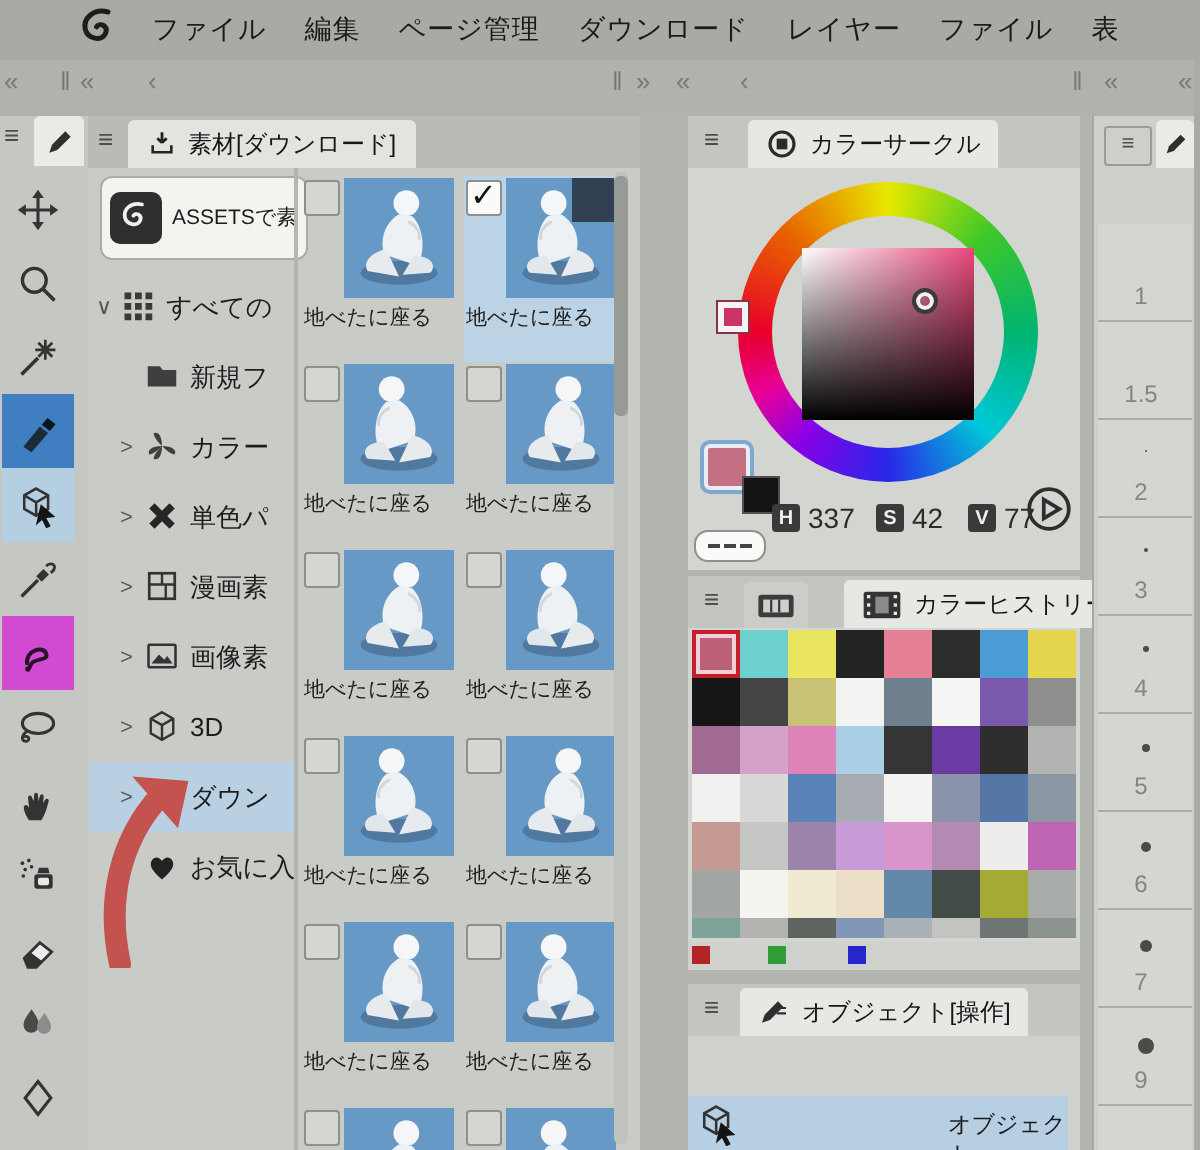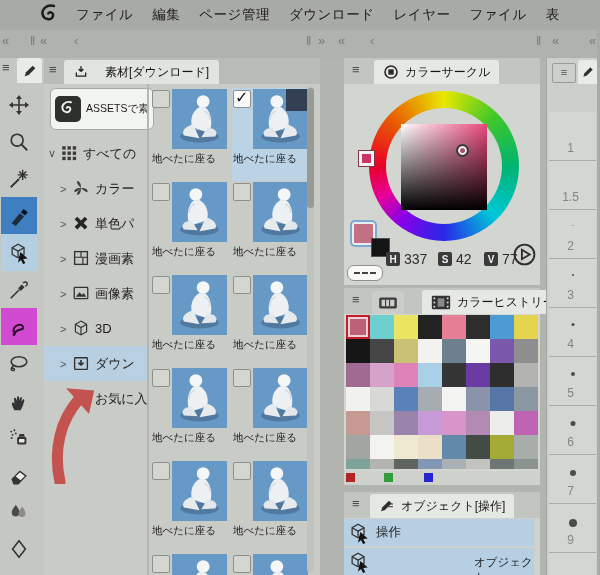--- a/index.html
+++ b/index.html
@@ -27,21 +27,21 @@
   #tools{left:0;top:28px;width:38px;}
   .tool.act-blue{background:#3f7fc1;}
   .tool.act-lite{background:#b5cfe2;}
   .tool.act-mag{background:#d24ad2;}
 
   
   #material{left:44px;top:58px;width:276px;height:517px;background:#c9cbc7;}
   #mat-tabbar{left:0;top:0;width:276px;height:26px;background:#b9bbb7;}
   #mat-menu{position:absolute;left:5px;top:4px;font-size:13px;color:#4c4e4a;}
   #mat-tab{position:absolute;left:20px;top:2px;height:24px;background:#e2e4e0;border-radius:3px 3px 0 0;
-           display:flex;align-items:center;gap:17px;padding:0 10px;}
+           display:flex;align-items:center;gap:6px;padding:0 10px;}
   #mat-tab .lbl{font-size:12px;color:#161616;}
   #assets-btn{left:6px;top:30px;width:94px;height:40px;background:#f2f4f0;border:1px solid #a9aba7;border-radius:6px;
               display:flex;align-items:center;gap:5px;padding:0 4px;overflow:hidden;}
   #assets-logo{flex:0 0 26px;width:26px;height:26px;background:#2e302e;border-radius:5px;display:flex;align-items:center;justify-content:center;}
   #assets-label{font-size:10.5px;color:#1c1c1c;white-space:nowrap;}
   #tree{left:0px;top:78px;width:103px;}
   .tree-row{display:flex;align-items:center;height:35px;padding-left:16px;overflow:hidden;white-space:nowrap;}
   .tree-row.lvl0{padding-left:4px;}
   .tree-row.selected{background:#b9d0e2;}
   .tree-row .exp{width:12px;font-size:11px;color:#555753;flex:0 0 12px;}
@@ -303,20 +303,29 @@
                 <rect x="3" y="10" width="4.5" height="4.5"></rect>
                 <rect x="10" y="10" width="4.5" height="4.5"></rect>
                 <rect x="17" y="10" width="4.5" height="4.5"></rect>
                 <rect x="3" y="17" width="4.5" height="4.5"></rect>
                 <rect x="10" y="17" width="4.5" height="4.5"></rect>
                 <rect x="17" y="17" width="4.5" height="4.5"></rect>
               </g>
             </svg>
           </span>
           <span class="lbl">すべての</span>
+        </div>
+        <div class="tree-row">
+          <span class="exp"></span>
+          <span class="islot">
+            <svg width="18" height="18" viewBox="0 0 24 24">
+              <path d="M2.5 5.5h8l2 2.5h9V19h-19z" fill="#3f3f3f"></path>
+            </svg>
+          </span>
+          <span class="lbl">新規フ</span>
         </div>
         <div class="tree-row">
           <span class="exp">&gt;</span>
           <span class="islot">
             <svg width="18" height="18" viewBox="0 0 24 24">
               <g fill="#3f3f3f" transform="rotate(45 12 12)">
                 <path d="M12 12C7 7 3 7 2 10c3 2 7 2 10 2z"></path>
                 <path d="M12 12c5-5 9-5 10-2-3 2-7 2-10 2z"></path>
                 <path d="M12 12c-5 5-5 9-2 10 2-3 2-7 2-10z"></path>
                 <path d="M12 12c5 5 5 9 2 10-2-3-2-7-2-10z"></path>
@@ -701,30 +710,20 @@
     <div class="panel-head">
       <span class="panel-menu">≡</span>
       <div class="panel-tab" style="left:26px;">
         <svg width="16" height="16" viewBox="0 0 24 24">
             <path d="M3 20l2-6L15 4l4 4L9 18z" fill="#2f2f2f"></path>
             <path d="M14 9h7M14 13h7" stroke="#2f2f2f" stroke-width="1.6"></path>
           </svg>
         <span class="lbl">オブジェクト[操作]</span>
       </div>
     </div>
-    <div class="st-row" id="st-row1" style="top:27px;">
-      <span class="islot">
-          <svg width="22" height="22" viewBox="0 0 24 24">
-            <path d="M11 2.5l6.5 3.7v7.4L11 17.3 4.5 13.6V6.2z" stroke="#333" stroke-width="1.4" fill="none"></path>
-            <path d="M4.5 6.2L11 10l6.5-3.8M11 10v7.3" stroke="#333" stroke-width="1.4" fill="none"></path>
-            <path d="M13.5 11l8 7-5 .6 2.4 4.4-2.4 1.2-2.3-4.5-3.4 3z" fill="#141414"></path>
-          </svg>
-        </span>
-      <span class="lbl">操作</span>
-    </div>
     <div class="st-row" id="st-row2" style="top:56px;height:27px;">
       <span class="islot">
           <svg width="22" height="22" viewBox="0 0 24 24">
             <path d="M11 2.5l6.5 3.7v7.4L11 17.3 4.5 13.6V6.2z" stroke="#333" stroke-width="1.4" fill="none"></path>
             <path d="M4.5 6.2L11 10l6.5-3.8M11 10v7.3" stroke="#333" stroke-width="1.4" fill="none"></path>
             <path d="M13.5 11l8 7-5 .6 2.4 4.4-2.4 1.2-2.3-4.5-3.4 3z" fill="#141414"></path>
           </svg>
         </span>
       <span class="lbl">オブジェクト</span>
     </div>

